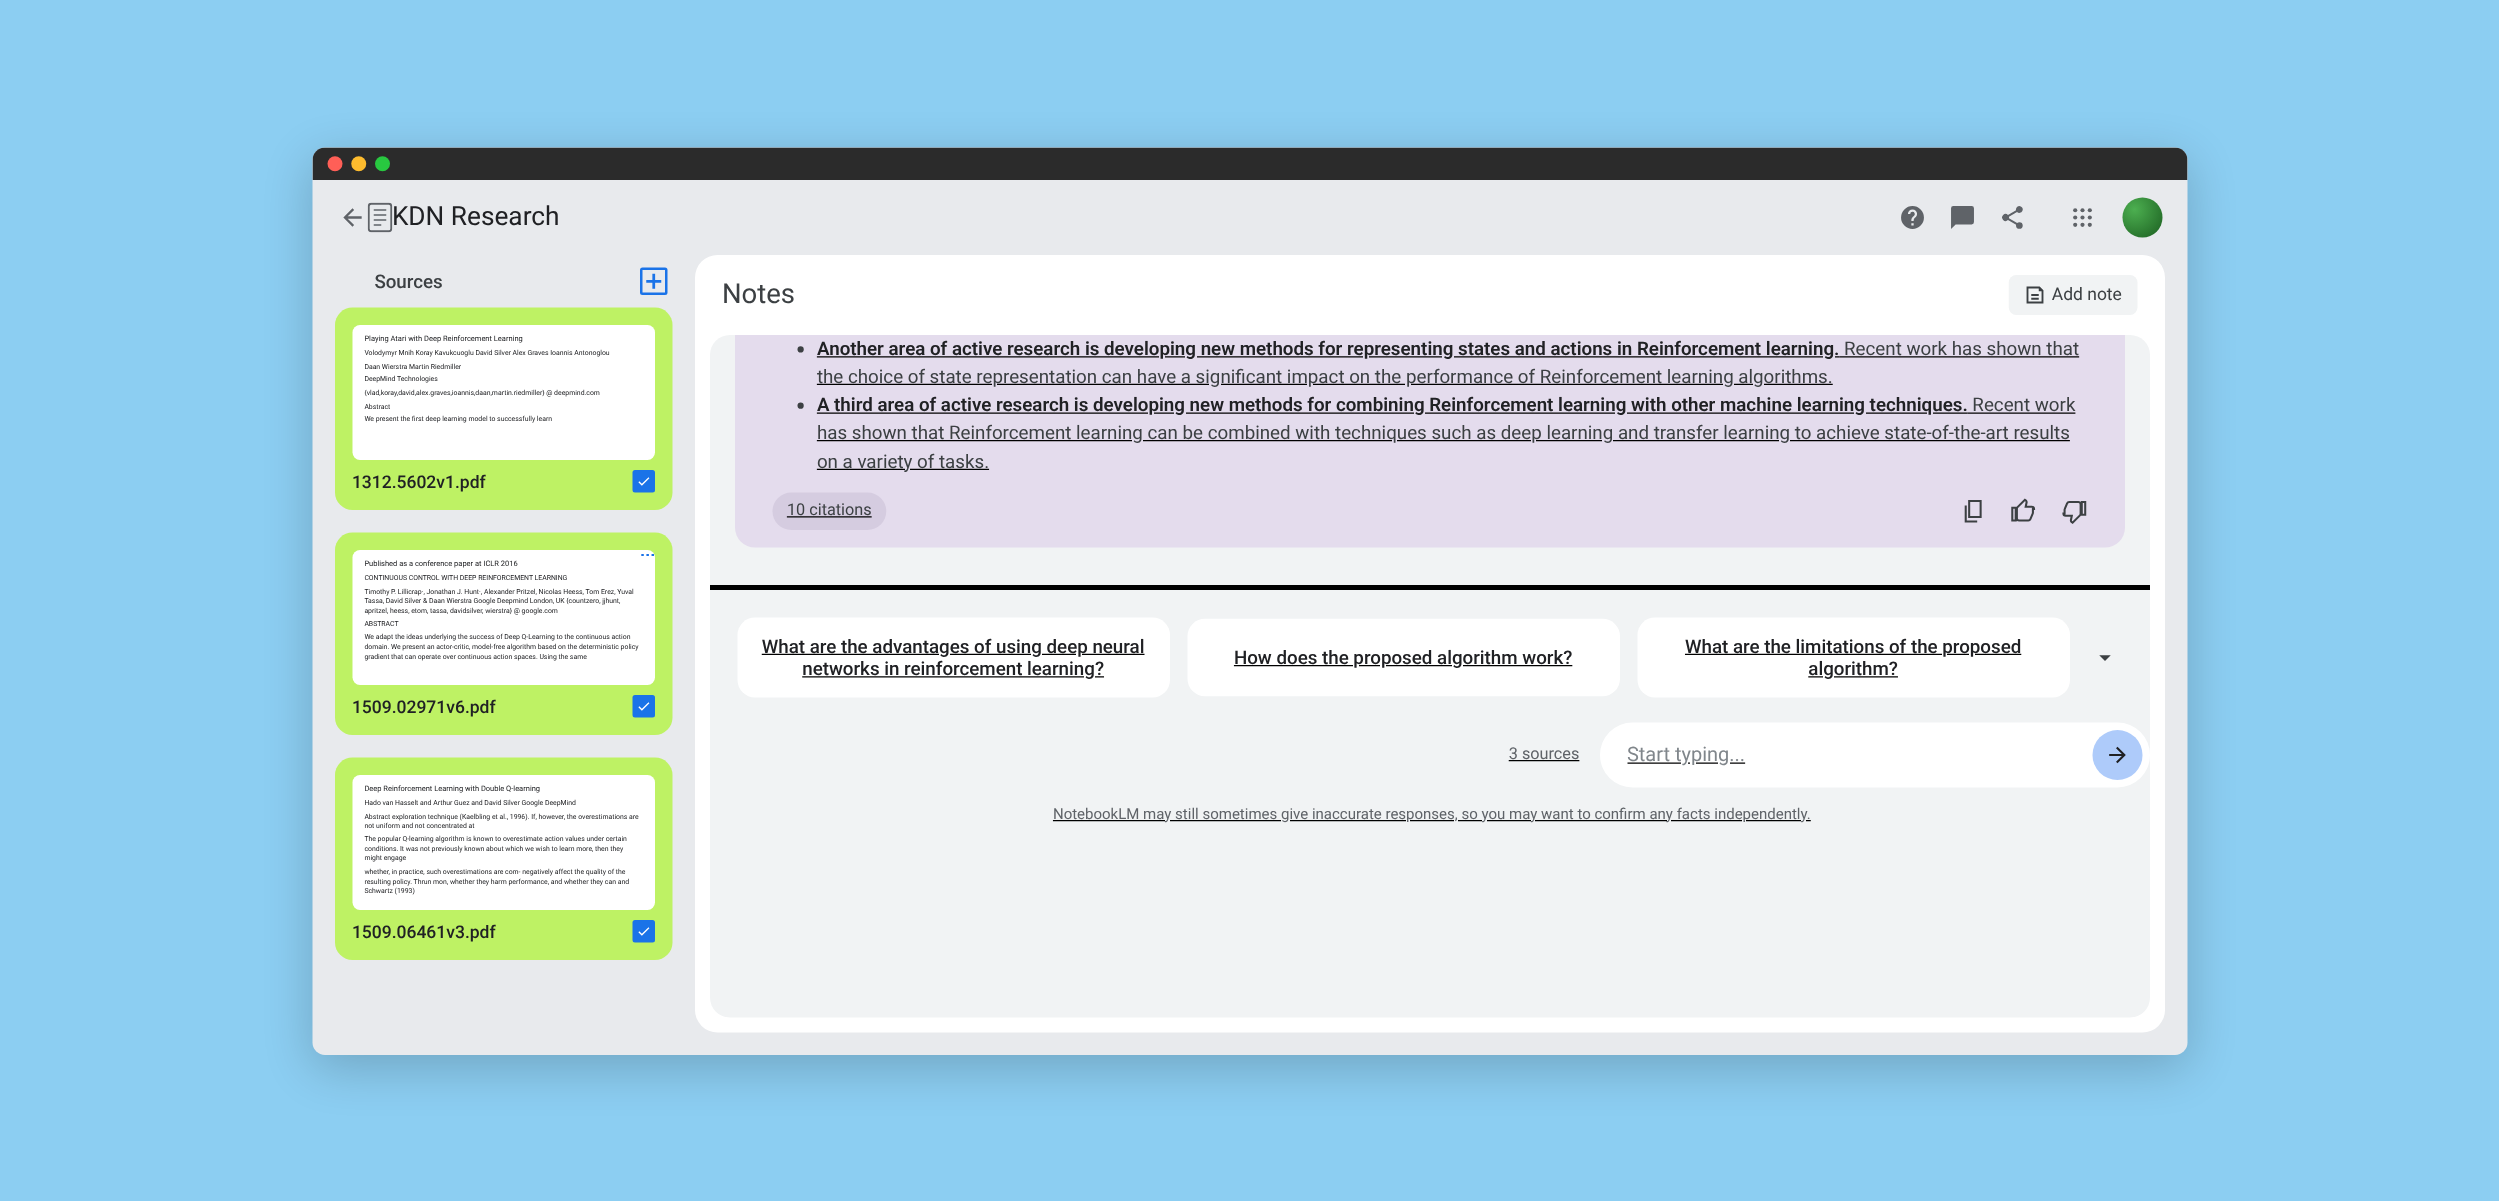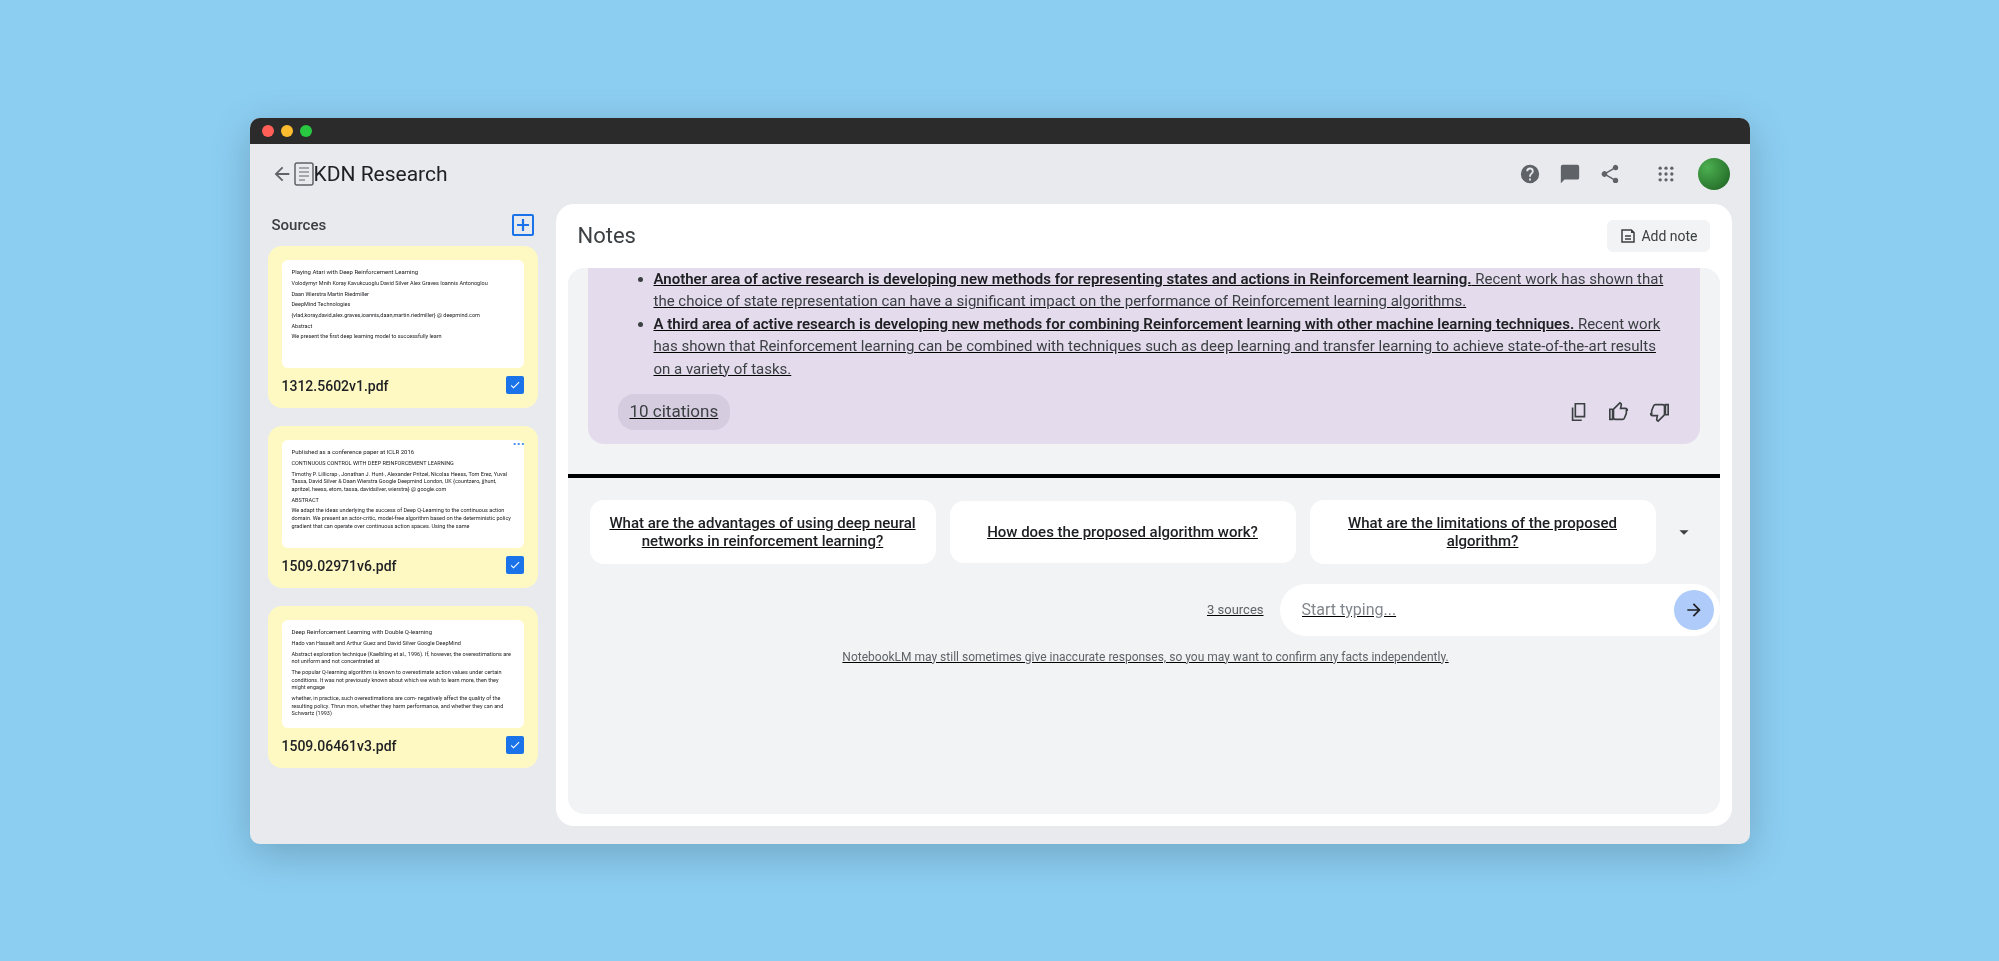--- a/index.html
+++ b/index.html
@@ -14,41 +14,41 @@
 .back-btn { width: 24px; height: 24px; display: flex; align-items: center; justify-content: center; color: #5f6368; cursor: pointer; }
 .doc-icon { width: 20px; height: 24px; }
 .doc-title { font-size: 21px; color: #202124; font-weight: 400; }
 .topbar-spacer { flex: 1; }
 .topbar-icon { width: 24px; height: 24px; display: flex; align-items: center; justify-content: center; color: #5f6368; margin-left: 16px; cursor: pointer; }
 .apps-grid { margin-left: 32px; }
 .avatar { width: 32px; height: 32px; border-radius: 50%; background: radial-gradient(circle at 30% 30%, #4caf50, #1b5e20); margin-left: 20px; }
 .content { display: flex; gap: 18px; padding: 0 18px 18px 18px; height: 640px; }
 .sidebar { width: 270px; flex-shrink: 0; }
 .sources-header { display: flex; align-items: center; justify-content: space-between; padding: 10px 4px; }
-.sources-title { font-size: 15px; color: #3c4043; font-weight: 500; }
+.sources-title { font-size: 15px; color: #3c4043; font-weight: 500; margin-left: 28px; }
 .add-source { width: 22px; height: 22px; border: 2px solid #1a73e8; display:flex; align-items:center; justify-content:center; color:#1a73e8; font-weight:bold; font-size:16px; border-radius:2px; cursor:pointer; }
-.source-card { background: #fef9c3; border-radius: 14px; padding: 14px; margin-bottom: 18px; position: relative; }
+.source-card { background: #bef264; border-radius: 14px; padding: 14px; margin-bottom: 18px; position: relative; }
 .source-thumb { background: #fff; border-radius: 6px; height: 108px; padding: 8px 10px; overflow: hidden; font-size: 5.5px; line-height: 1.4; color: #202124; }
 .source-thumb .t1 { font-size: 6px; margin-bottom: 4px; }
 .source-thumb .tline { margin-bottom: 3px; }
 .source-name { font-size: 14px; color: #202124; margin-top: 10px; font-weight: 500; }
 .source-check { position: absolute; right: 14px; bottom: 14px; width: 18px; height: 18px; background: #1a73e8; border-radius: 2px; display: flex; align-items: center; justify-content: center; }
 .source-more { position: absolute; right: 12px; top: 12px; color: #1a73e8; font-weight: bold; letter-spacing: 1px; writing-mode: vertical-rl; font-size: 12px; }
 .main { flex: 1; background: #fff; border-radius: 18px; display: flex; flex-direction: column; overflow: hidden; }
 .main-header { display: flex; align-items: center; justify-content: space-between; padding: 16px 22px; }
 .notes-title { font-size: 22px; color: #3c4043; }
 .add-note-btn { display: flex; align-items: center; gap: 4px; background: #f1f3f4; border-radius: 6px; padding: 7px 12px; font-size: 14px; color: #3c4043; cursor:pointer; }
 .chat-area { flex: 1; background: #f1f3f4; border-radius: 16px; margin: 0 12px 12px 12px; display: flex; flex-direction: column; overflow: hidden; text-decoration: underline; }
 .response-card { background: #e4dced; border-radius: 0 0 16px 16px; margin: 0 20px; padding: 0 30px 14px 30px; color: #3c4043; font-size: 15px; line-height: 1.5; }
 .response-card ul { padding-left: 36px; margin-bottom: 14px; }
 .response-card li { margin-bottom: 0; }
 .response-card b { font-weight: 600; color: #202124; }
 .closing { padding: 0 6px; margin-bottom: 16px; }
 .response-footer { display: flex; align-items: center; justify-content: space-between; }
-.citations-badge { background: #d5cce0; padding: 5px 12px; border-radius: 16px; font-size: 17px; color: #3c4043; }
+.citations-badge { background: #d5cce0; padding: 5px 12px; border-radius: 16px; font-size: 13px; color: #3c4043; }
 .feedback-icons { display: flex; gap: 18px; color: #3c4043; }
 .feedback-icons > div { cursor: pointer; }
 .suggestions-row { display: flex; gap: 14px; align-items: center; padding: 22px 22px 10px 22px; border-top: 4px solid #000000; margin-top: 30px; }
 .suggestion { flex: 1; background: #fff; border-radius: 14px; padding: 14px 18px; font-size: 15px; font-weight: 500; color: #202124; text-align: center; display:flex; align-items:center; justify-content:center; min-height:62px; cursor:pointer; }
 .expand-more { width: 28px; display:flex; align-items:center; justify-content:center; color:#3c4043; cursor:pointer; }
 .input-row { display: flex; align-items: center; justify-content: flex-end; gap: 16px; padding: 10px 0 6px 0; }
 .source-count { font-size: 13px; color: #5f6368; }
 .chat-input-wrap { background: #fff; border-radius: 28px; display: flex; align-items: center; width: 440px; height: 52px; padding: 0 6px 0 22px; }
 .chat-input { flex: 1; border: none; outline: none; font-size: 16px; color: #202124; }
 .chat-input::placeholder { color: #80868b; }

